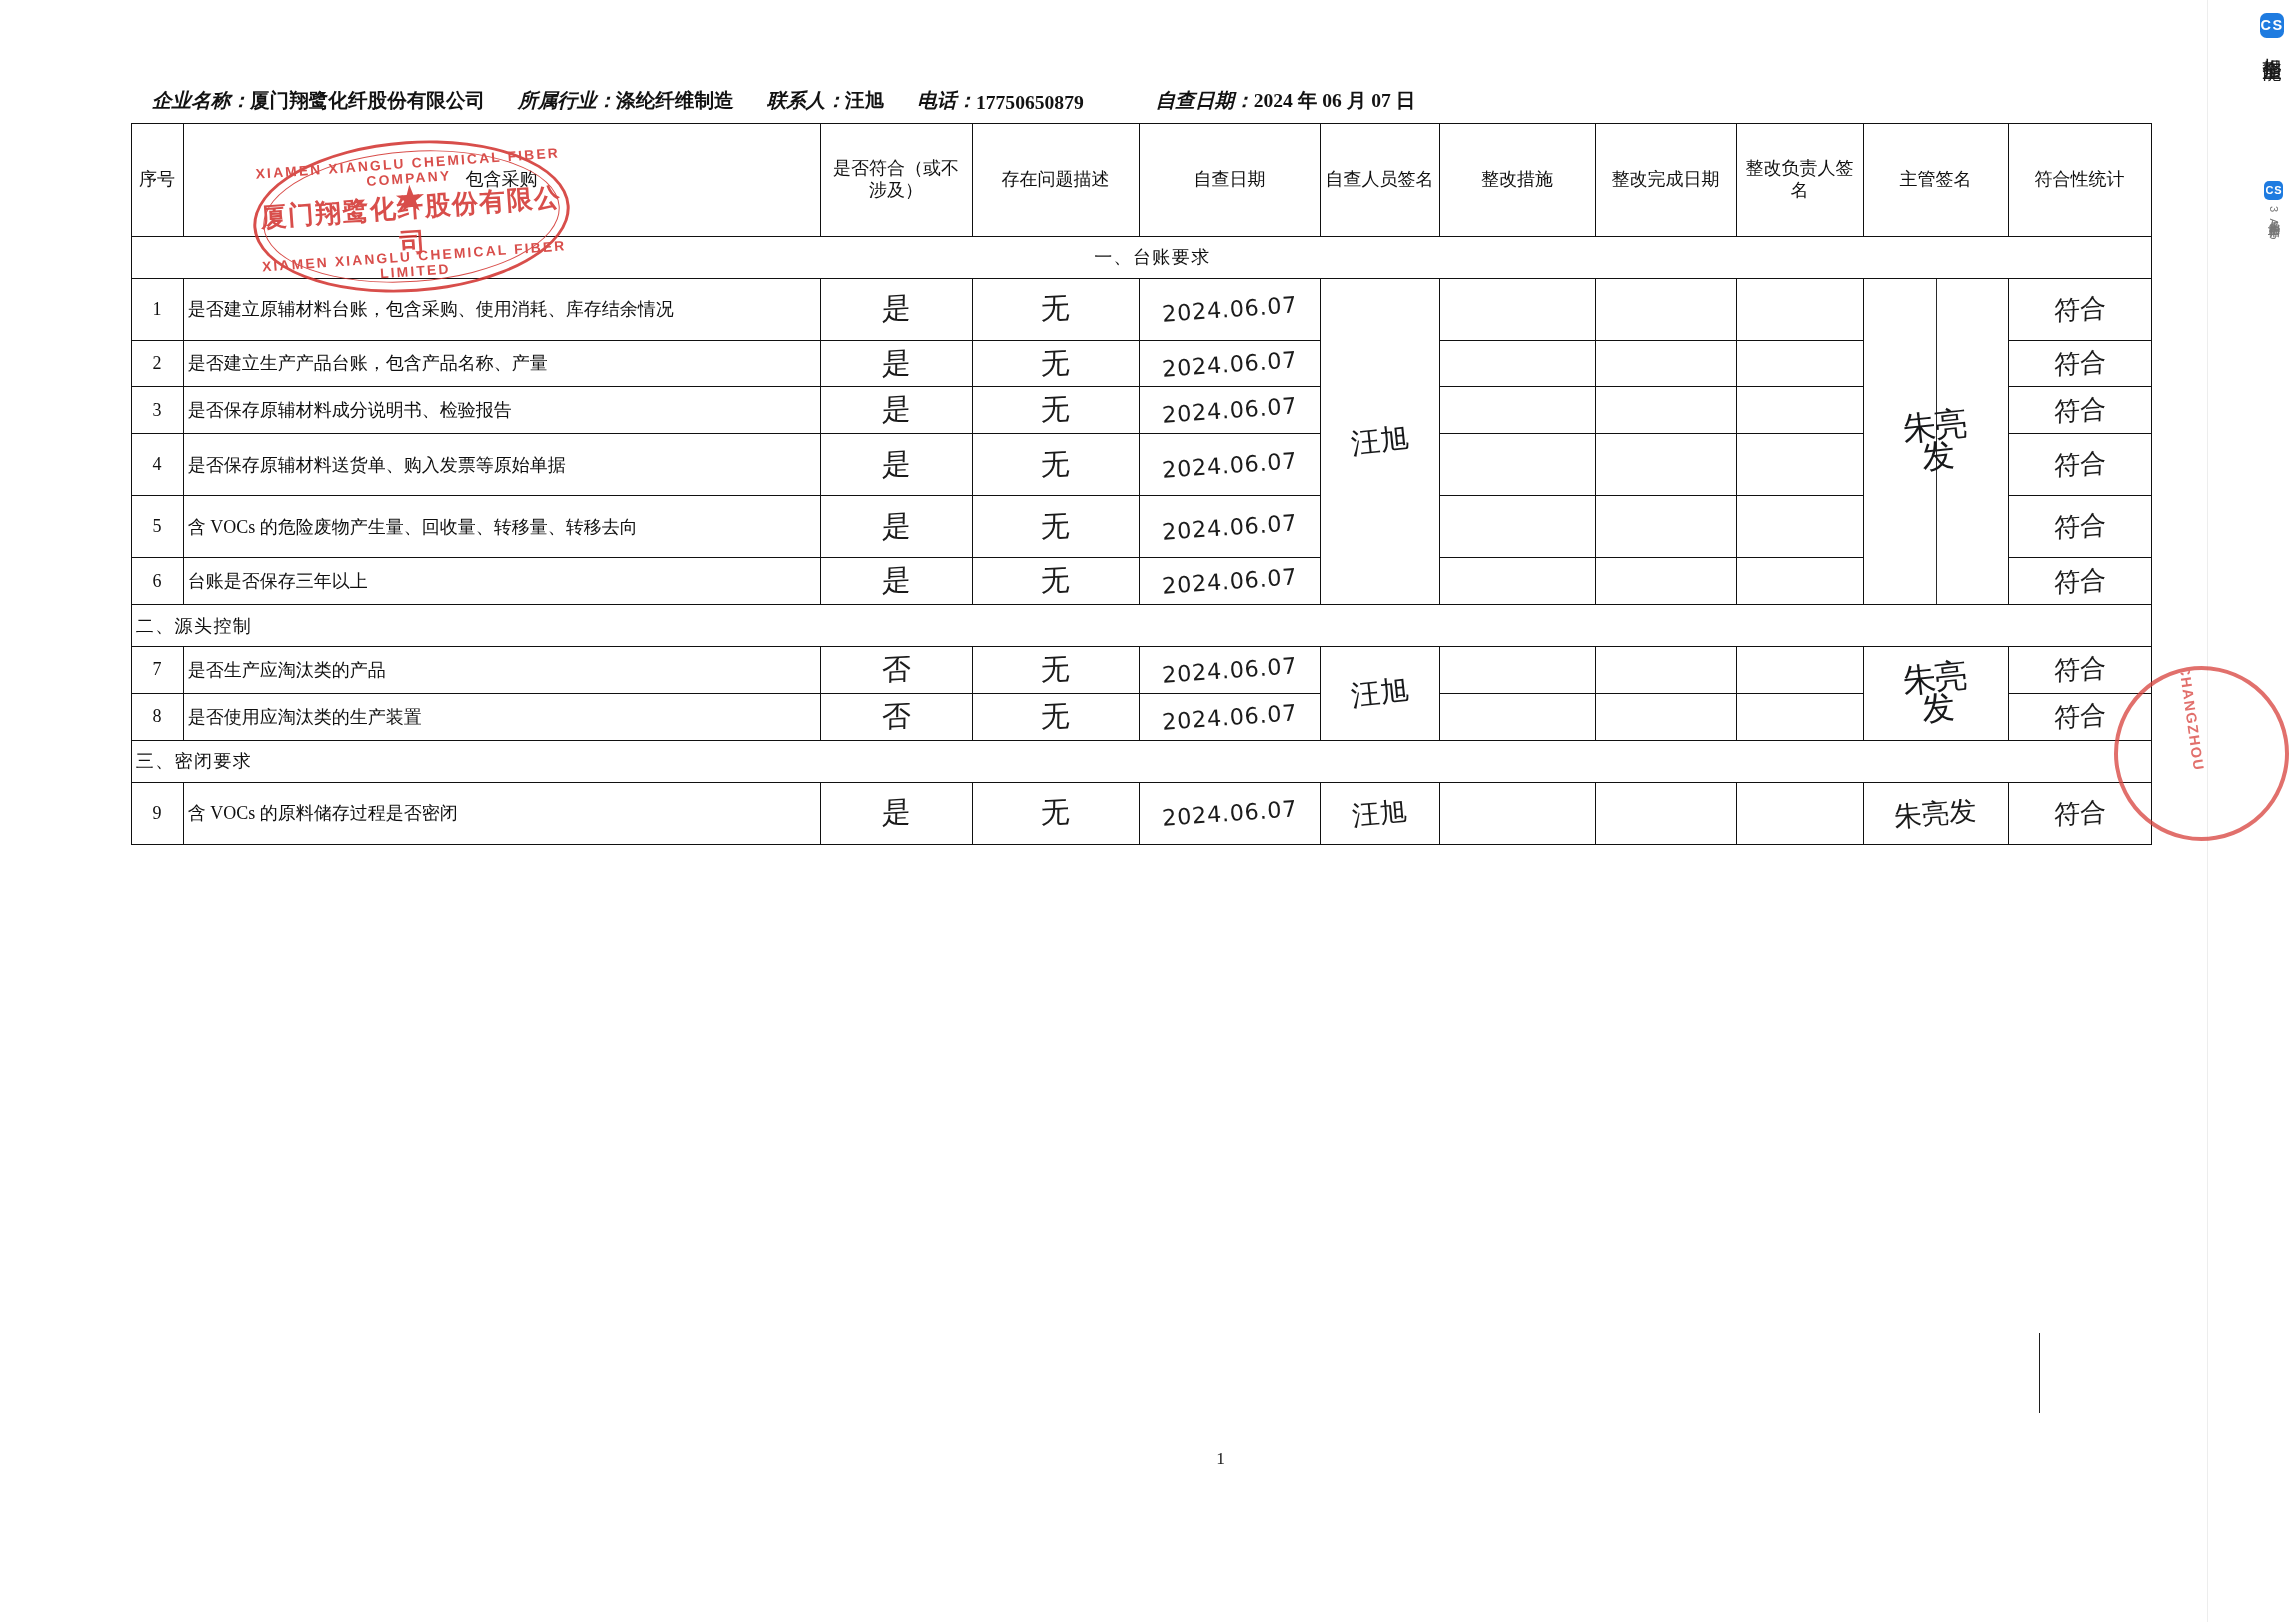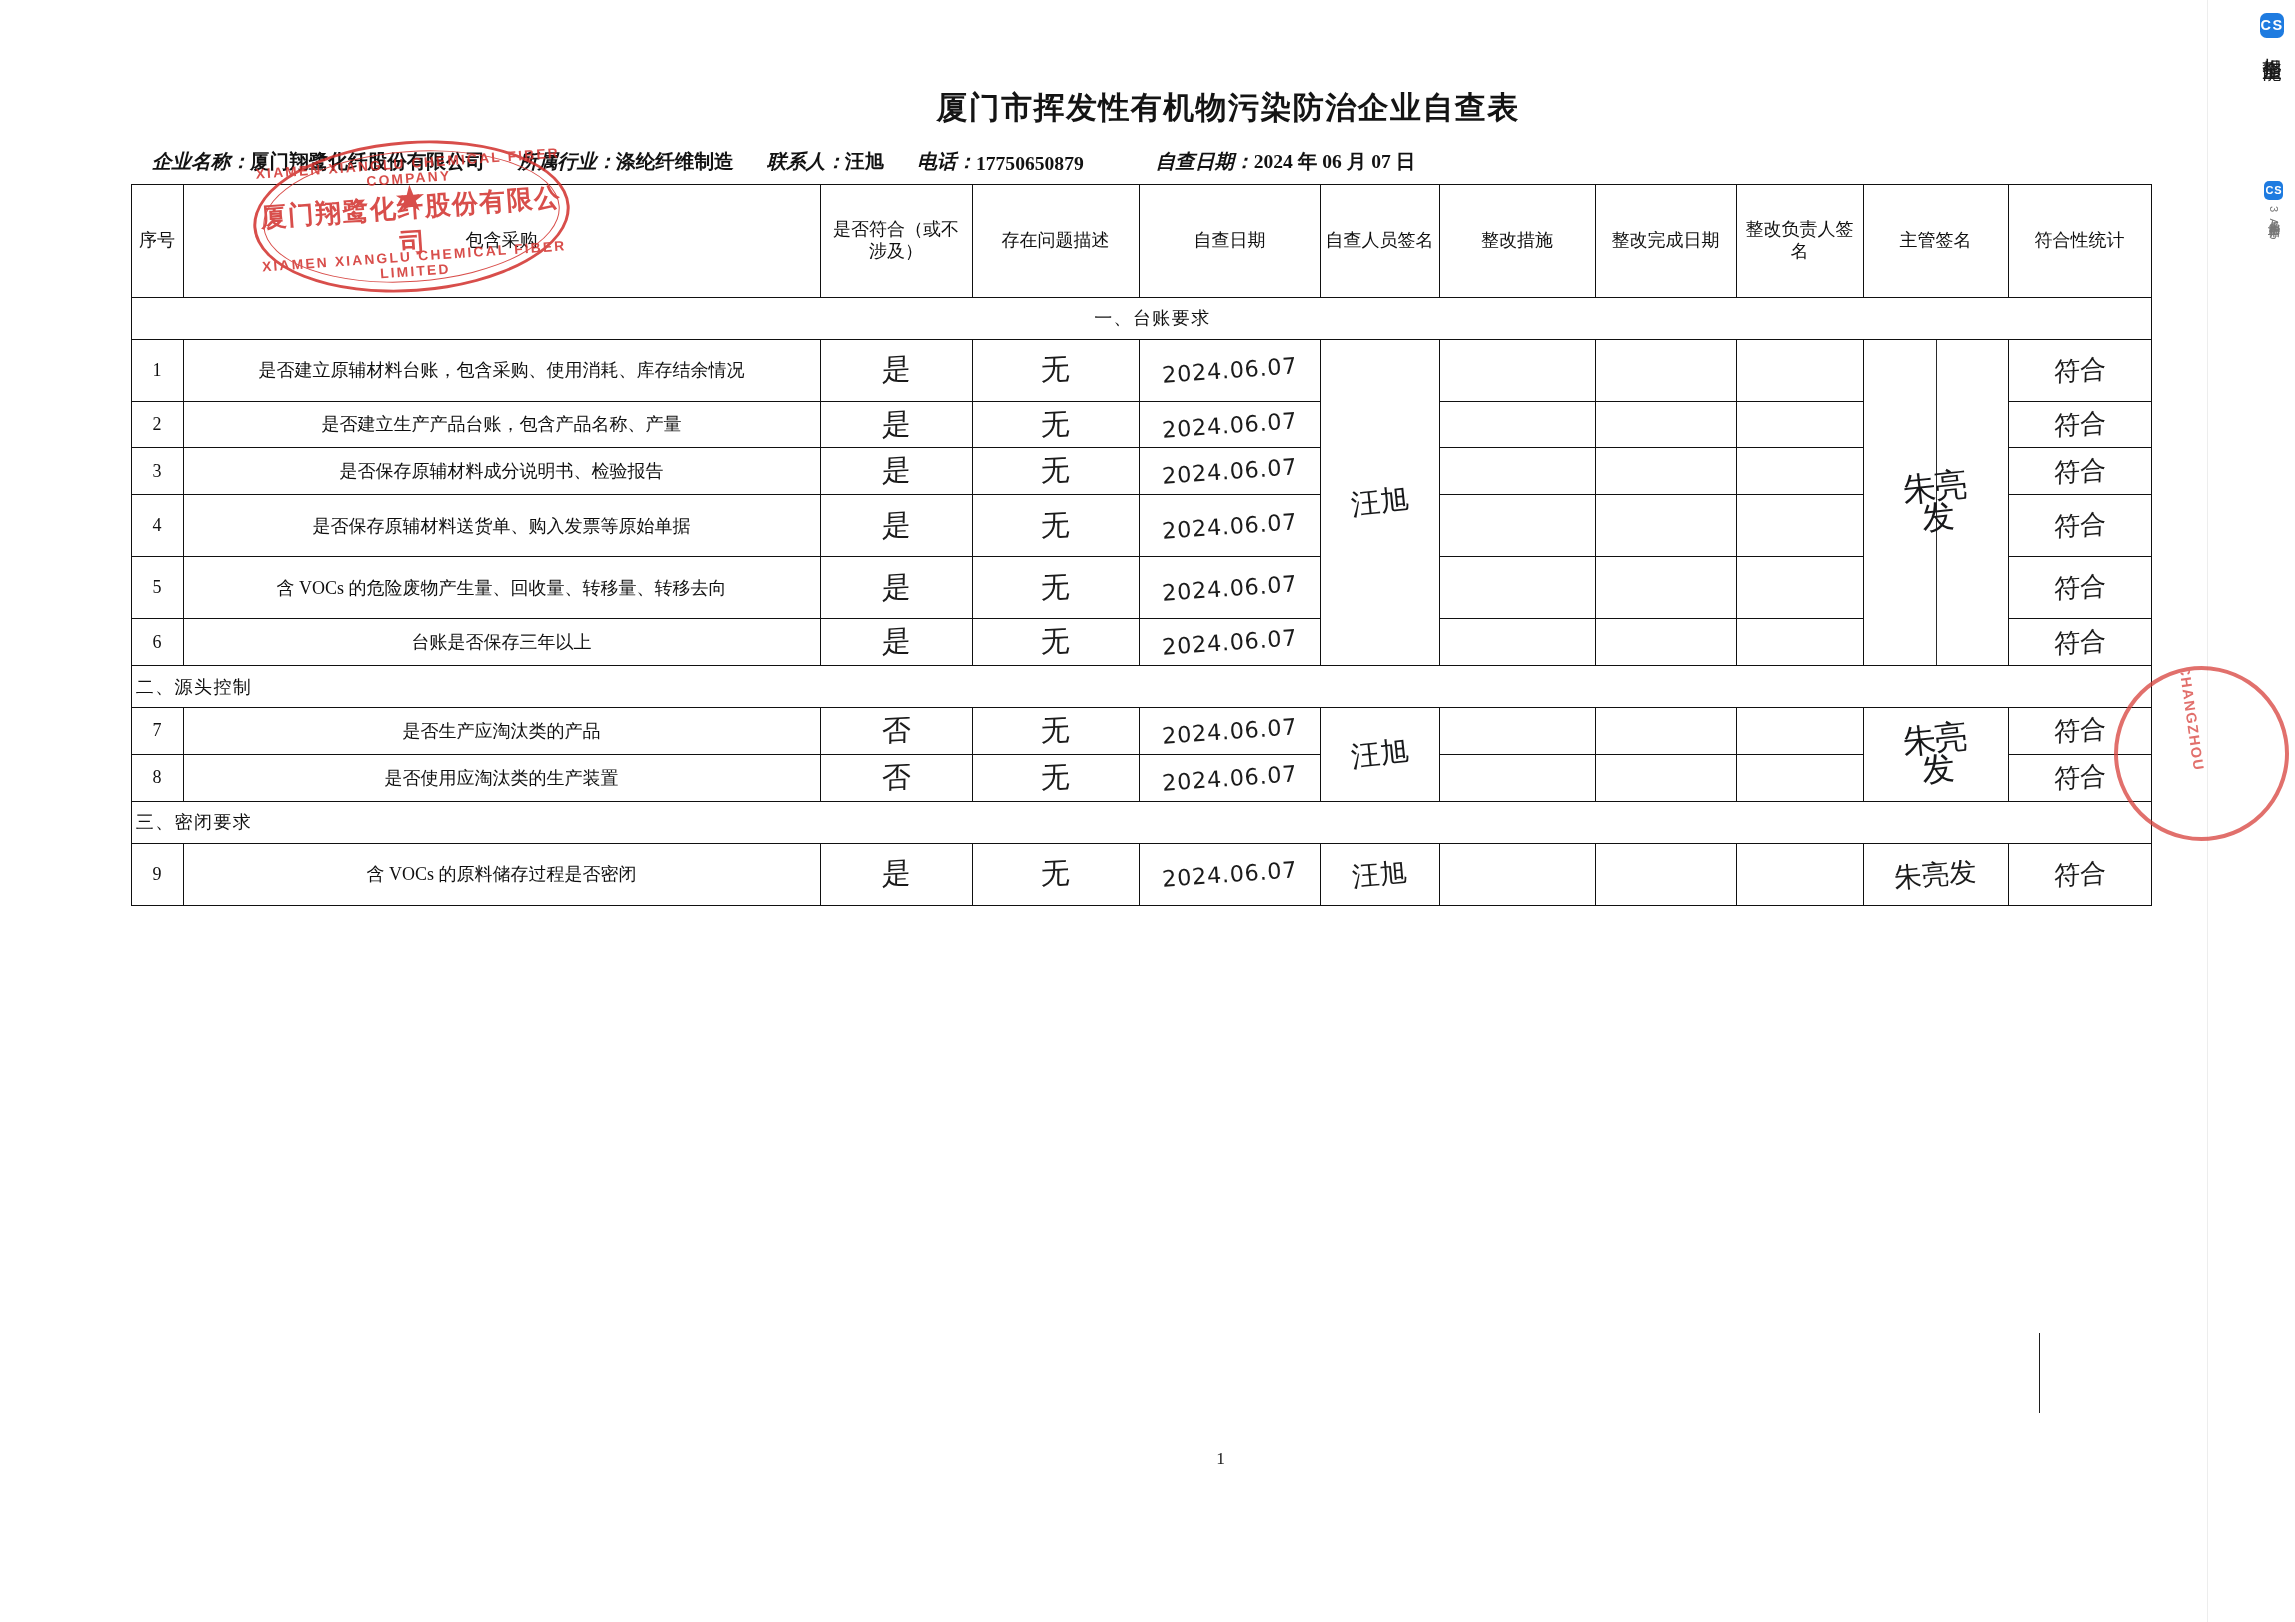--- a/index.html
+++ b/index.html
@@ -138,21 +138,21 @@
     text-align: center;
     line-height: 1.18;
     font-size: 18px;
     height: 113px;
   }
   td.idx {
     text-align: center;
     font-size: 19.6px;
   }
   td.content {
-    text-align: center;
+    text-align: left;
     padding-left: 11.6px;
     line-height: 1.35;
     font-size: 19px;
   }
   td.section {
     text-align: left;
     font-size: 19.6px;
     height: 42px;
     letter-spacing: 1.4px;
   }
@@ -328,21 +328,20 @@
       <span>扫描全能王</span>
     </div>
     <div class="scan-badge2">
       <span class="cs-logo-sm">CS</span>
       <span>3亿人都在用的扫描App</span>
     </div>
   </div>
 
   <div class="doc">
 
-    <div class="doc-title">厦门市挥发性有机物污染防治企业自查表</div>
 
     <div class="meta-row">
       <span class="meta-label">企业名称：</span>
       <span class="meta-value">厦门翔鹭化纤股份有限公司</span>
       <span class="spacer-1"></span>
       <span class="meta-label">所属行业：</span>
       <span class="meta-value">涤纶纤维制造</span>
       <span class="spacer-2"></span>
       <span class="meta-label">联系人：</span>
       <span class="meta-value">汪旭</span>

